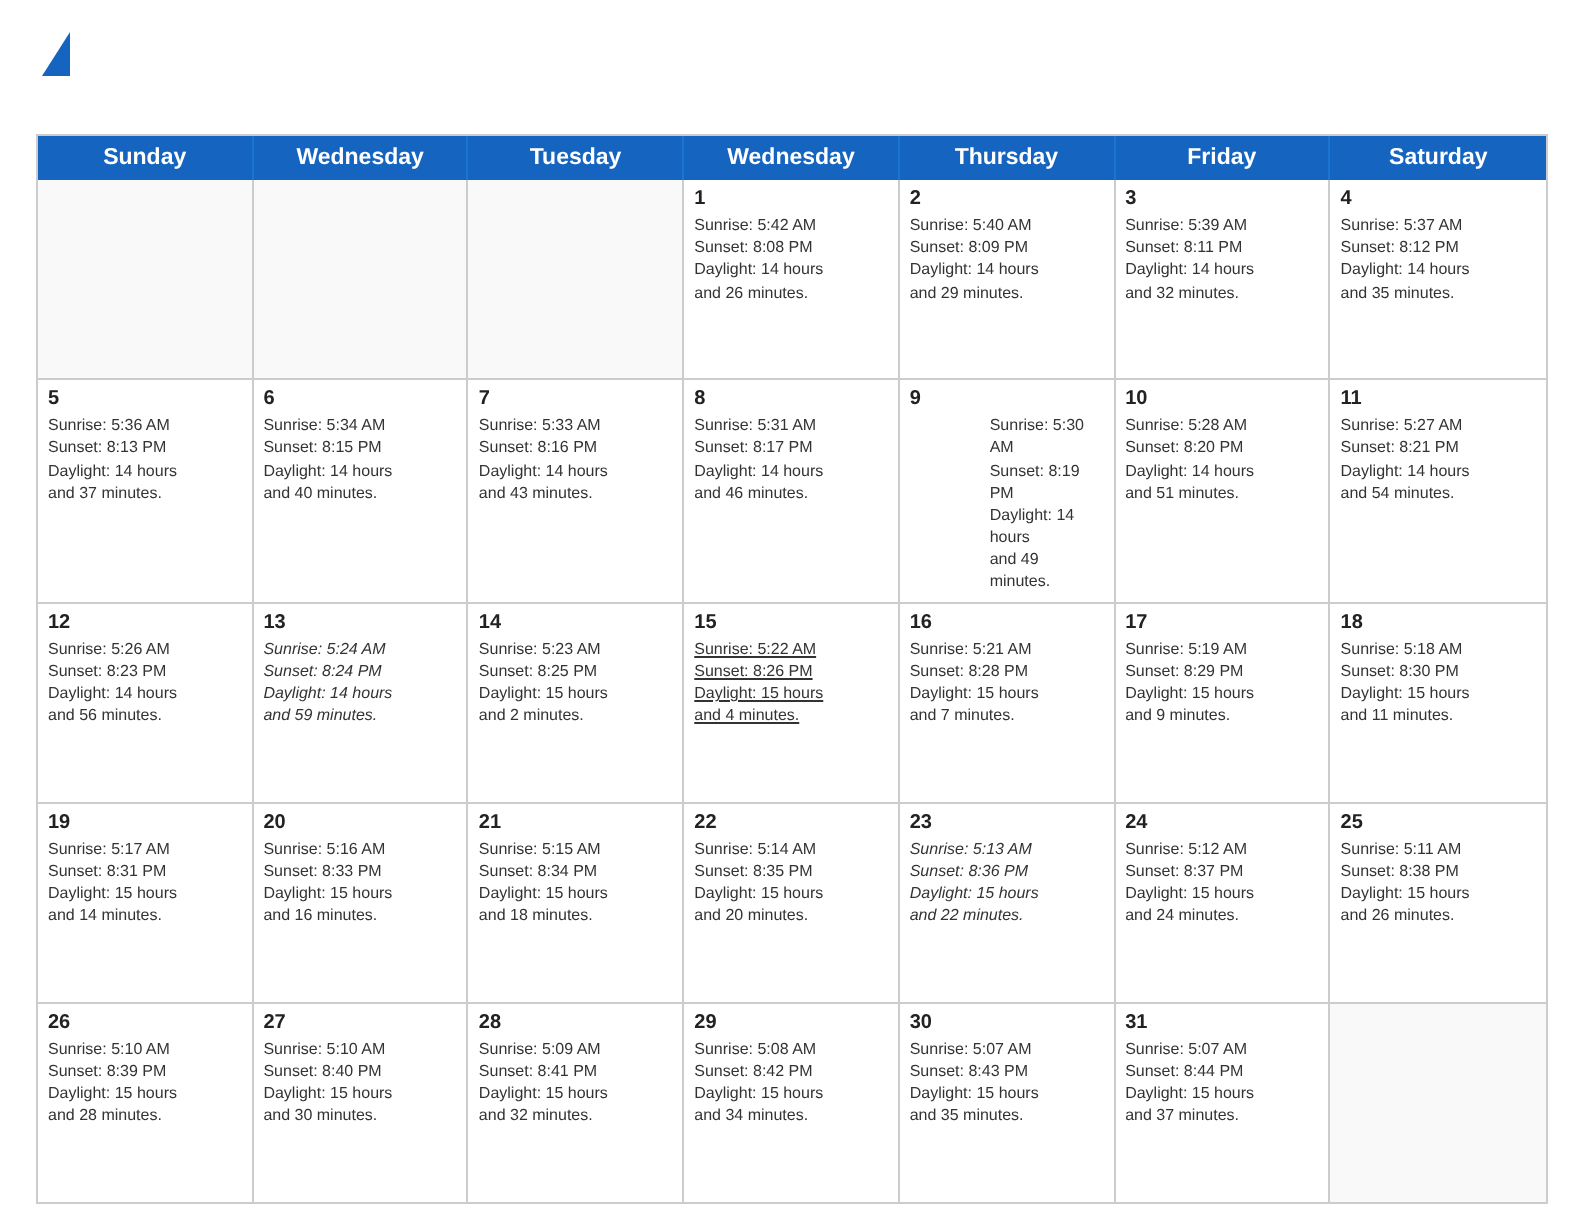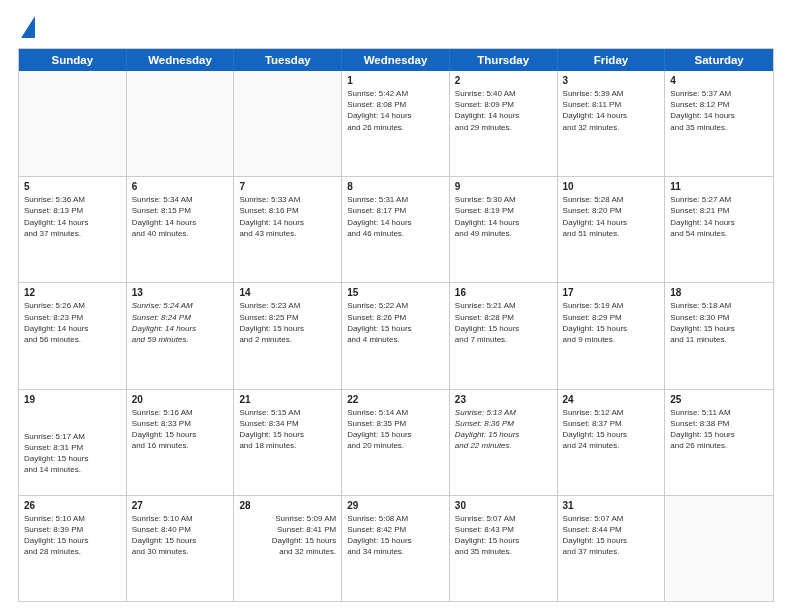--- a/index.html
+++ b/index.html
@@ -9,20 +9,21 @@
       width: 792px;
       height: 612px;
       overflow: hidden;
     }
     .page {
       width: 792px;
       height: 612px;
       padding: 14px 18px 10px 18px;
       display: flex;
       flex-direction: column;
+      gap: 19px;
     }
     .header {
       display: flex;
       justify-content: space-between;
       align-items: flex-start;
       margin-bottom: 10px;
     }
     .logo {
       display: flex;
       align-items: flex-start;
@@ -199,21 +200,21 @@
           </div>
           <div class="cal-cell">
             <div class="day-number">8</div>
             <div class="day-info" style="white-space: pre-line;">Sunrise: 5:31 AM
 Sunset: 8:17 PM
 Daylight: 14 hours
 and 46 minutes.</div>
           </div>
           <div class="cal-cell">
             <div class="day-number">9</div>
-            <div class="day-info" style="white-space: pre-line;">Sunrise: 5:30 AM
+            <div class="day-info" style="white-space: pre-line; margin-left: 40px;">Sunrise: 5:30 AM
 Sunset: 8:19 PM
 Daylight: 14 hours
 and 49 minutes.</div>
           </div>
           <div class="cal-cell">
             <div class="day-number">10</div>
             <div class="day-info" style="white-space: pre-line;">Sunrise: 5:28 AM
 Sunset: 8:20 PM
 Daylight: 14 hours
 and 51 minutes.</div>
@@ -243,21 +244,21 @@
           </div>
           <div class="cal-cell">
             <div class="day-number">14</div>
             <div class="day-info" style="white-space: pre-line;">Sunrise: 5:23 AM
 Sunset: 8:25 PM
 Daylight: 15 hours
 and 2 minutes.</div>
           </div>
           <div class="cal-cell">
             <div class="day-number">15</div>
-            <div class="day-info" style="white-space: pre-line;">Sunrise: 5:22 AM
+            <div class="day-info" style="white-space: pre-line; text-decoration: underline;">Sunrise: 5:22 AM
 Sunset: 8:26 PM
 Daylight: 15 hours
 and 4 minutes.</div>
           </div>
           <div class="cal-cell">
             <div class="day-number">16</div>
             <div class="day-info" style="white-space: pre-line;">Sunrise: 5:21 AM
 Sunset: 8:28 PM
 Daylight: 15 hours
 and 7 minutes.</div>
@@ -273,21 +274,21 @@
             <div class="day-number">18</div>
             <div class="day-info" style="white-space: pre-line;">Sunrise: 5:18 AM
 Sunset: 8:30 PM
 Daylight: 15 hours
 and 11 minutes.</div>
           </div>
         </div>
         <div class="cal-row">
           <div class="cal-cell">
             <div class="day-number">19</div>
-            <div class="day-info" style="white-space: pre-line; margin-top: 24px;">Sunrise: 5:17 AM
+            <div class="day-info" style="white-space: pre-line;">Sunrise: 5:17 AM
 Sunset: 8:31 PM
 Daylight: 15 hours
 and 14 minutes.</div>
           </div>
           <div class="cal-cell">
             <div class="day-number">20</div>
             <div class="day-info" style="white-space: pre-line;">Sunrise: 5:16 AM
 Sunset: 8:33 PM
 Daylight: 15 hours
 and 16 minutes.</div>
@@ -338,21 +339,21 @@
           </div>
           <div class="cal-cell">
             <div class="day-number">27</div>
             <div class="day-info" style="white-space: pre-line;">Sunrise: 5:10 AM
 Sunset: 8:40 PM
 Daylight: 15 hours
 and 30 minutes.</div>
           </div>
           <div class="cal-cell">
             <div class="day-number">28</div>
-            <div class="day-info" style="white-space: pre-line; text-align: right;">Sunrise: 5:09 AM
+            <div class="day-info" style="white-space: pre-line;">Sunrise: 5:09 AM
 Sunset: 8:41 PM
 Daylight: 15 hours
 and 32 minutes.</div>
           </div>
           <div class="cal-cell">
             <div class="day-number">29</div>
             <div class="day-info" style="white-space: pre-line;">Sunrise: 5:08 AM
 Sunset: 8:42 PM
 Daylight: 15 hours
 and 34 minutes.</div>

